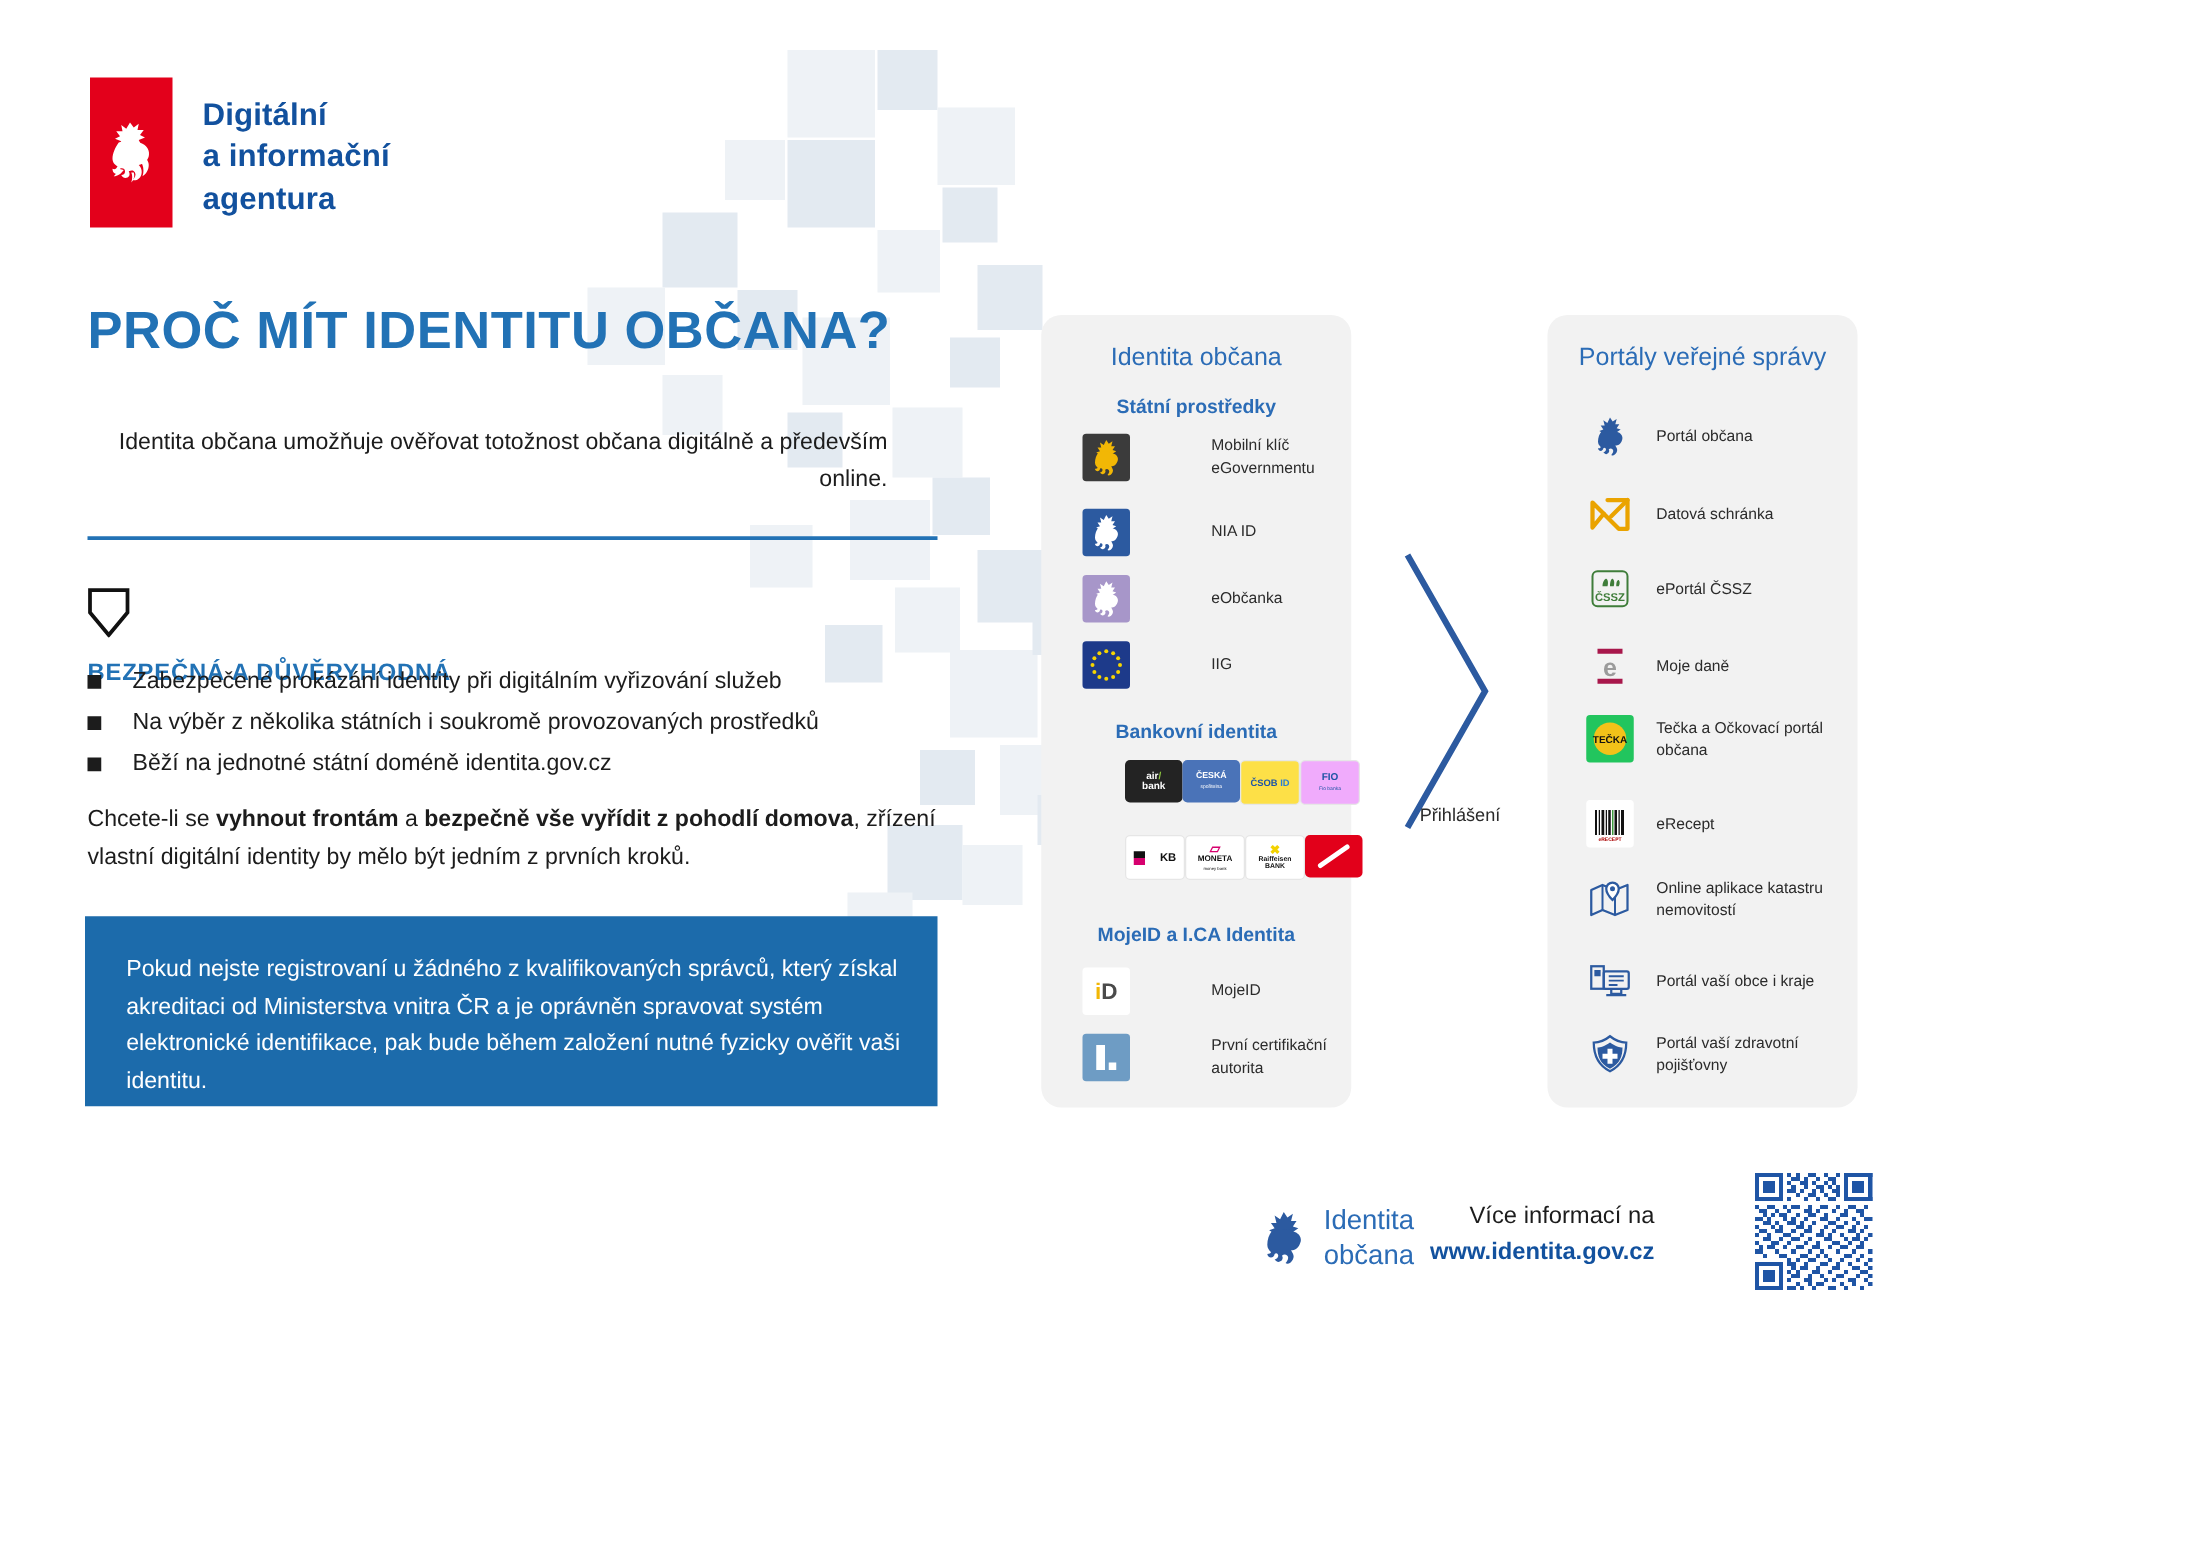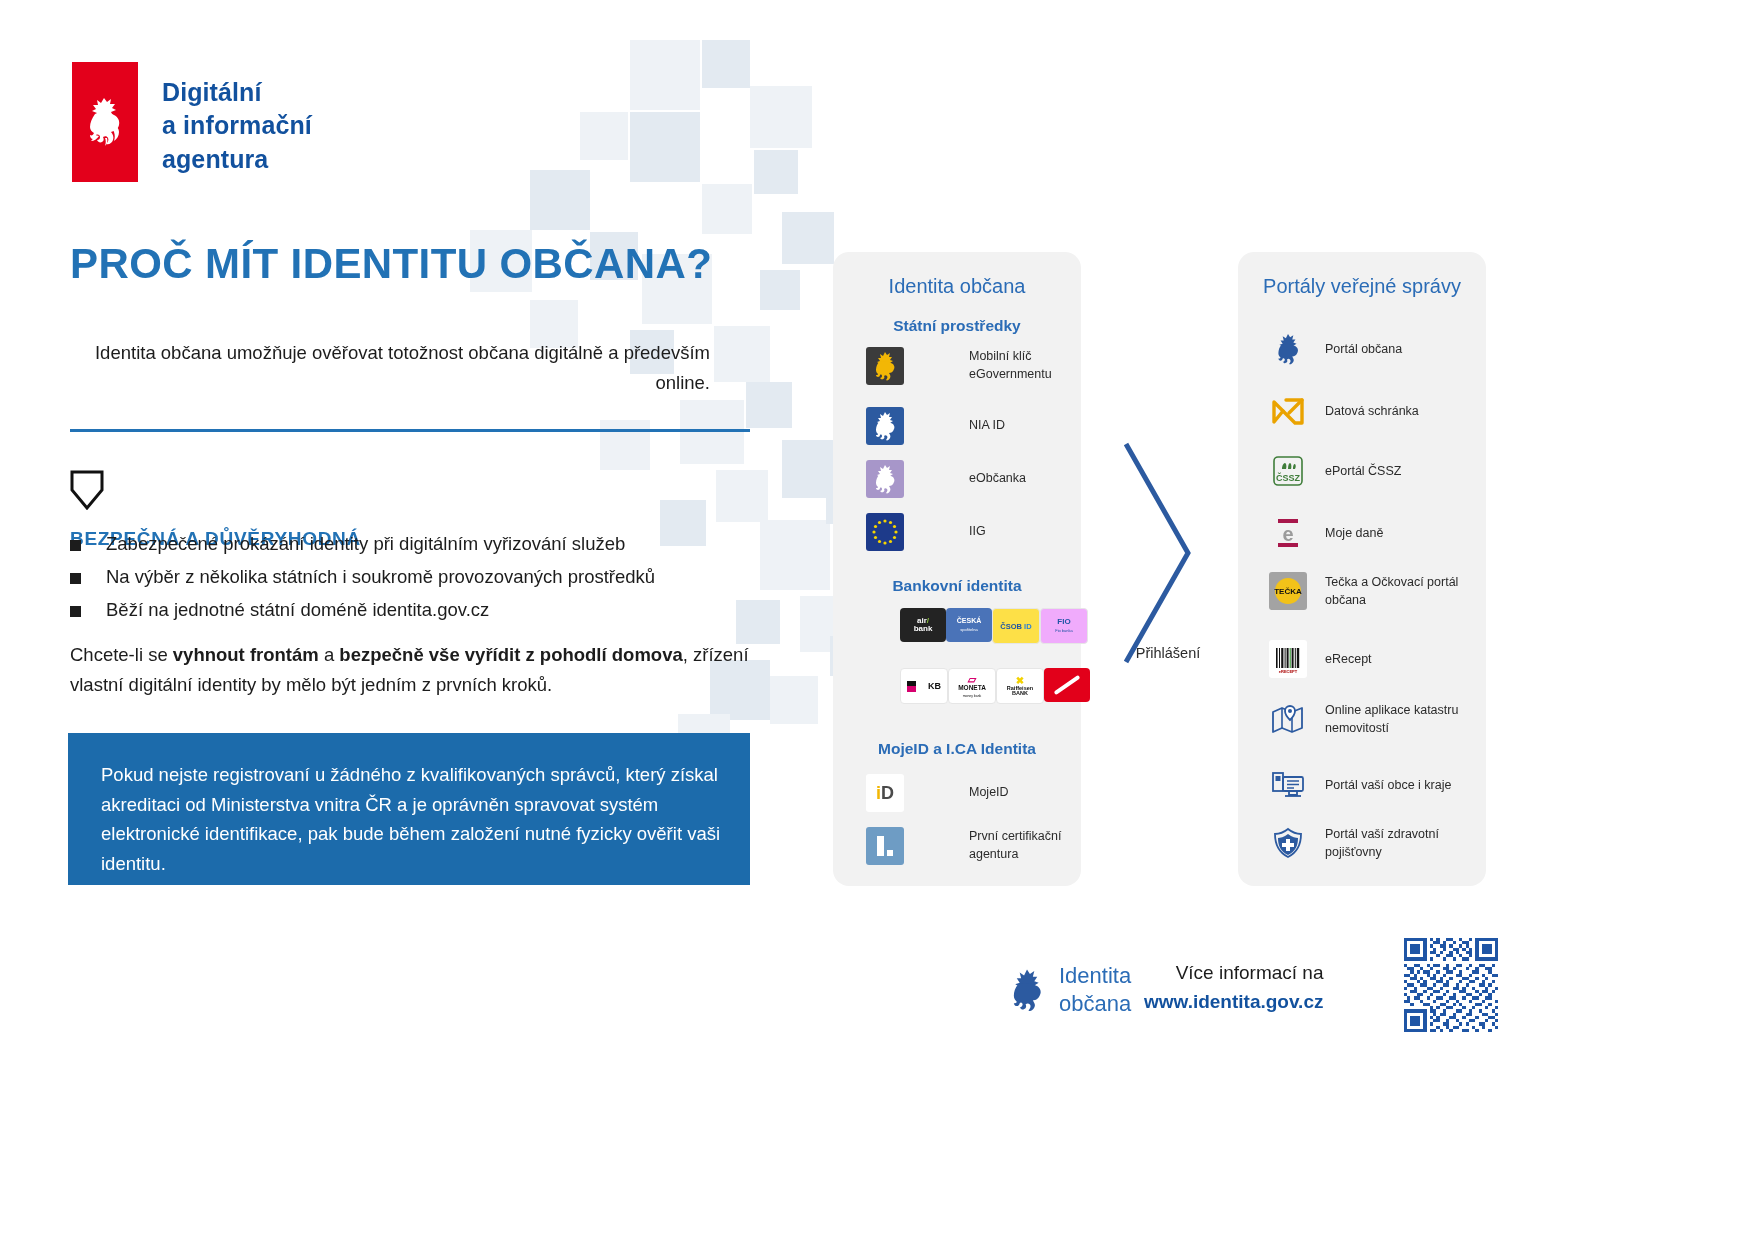--- a/index.html
+++ b/index.html
@@ -259,21 +259,21 @@
       <div class="row-label">MojeID</div>
     </div>
 
     <div class="row" style="left:33px;top:575px;">
       <div class="tile" style="background:#6e9cc4;">
         <svg width="38" height="38" viewBox="0 0 38 38">
             <rect x="11" y="9" width="7" height="20" fill="#fff"></rect>
             <rect x="21" y="23" width="6" height="6" fill="#fff"></rect>
           </svg>
       </div>
-      <div class="row-label">První certifikační agentura</div>
+      <div class="row-label">První certifikační autorita</div>
     </div>
   </div>
 
   <svg class="arrow" width="82" height="230" viewBox="0 0 82 230">
     <polyline points="8,6 70,115 8,224" fill="none" stroke="#2c5aa0" stroke-width="5"></polyline>
   </svg>
   <div class="arrow-label">Přihlášení</div>
 
   <div class="card" id="card-portals">
     <div class="card-title" style="position:absolute;left:0;top:23px;width:100%;">Portály veřejné správy</div>
@@ -317,21 +317,21 @@
         <svg width="30" height="34" viewBox="0 0 30 34">
           <rect x="5" y="3" width="20" height="4" fill="#a8174b"></rect>
           <text x="15" y="25" font-family="Liberation Sans, sans-serif" font-size="20" font-weight="700" fill="#9b9b9b" text-anchor="middle">e</text>
           <rect x="5" y="27" width="20" height="4" fill="#a8174b"></rect>
         </svg>
       </div>
       <div class="plabel">Moje daně</div>
     </div>
 
     <div class="prow" style="left:31px;top:320px;">
-      <div class="picon" style="background:#a3a3a3;border-radius:3px;">
+      <div class="picon" style="background:#22c55e;border-radius:3px;">
         <svg width="36" height="36" viewBox="0 0 36 36">
           <circle cx="18" cy="18" r="13" fill="#f2c219"></circle>
           <text x="18" y="21" font-family="Liberation Sans, sans-serif" font-size="8" font-weight="800" fill="#111" text-anchor="middle">TEČKA</text>
         </svg>
       </div>
       <div class="plabel">Tečka a Očkovací portál občana</div>
     </div>
 
     <div class="prow" style="left:31px;top:388px;">
       <div class="picon" style="background:#fff;border-radius:3px;">

